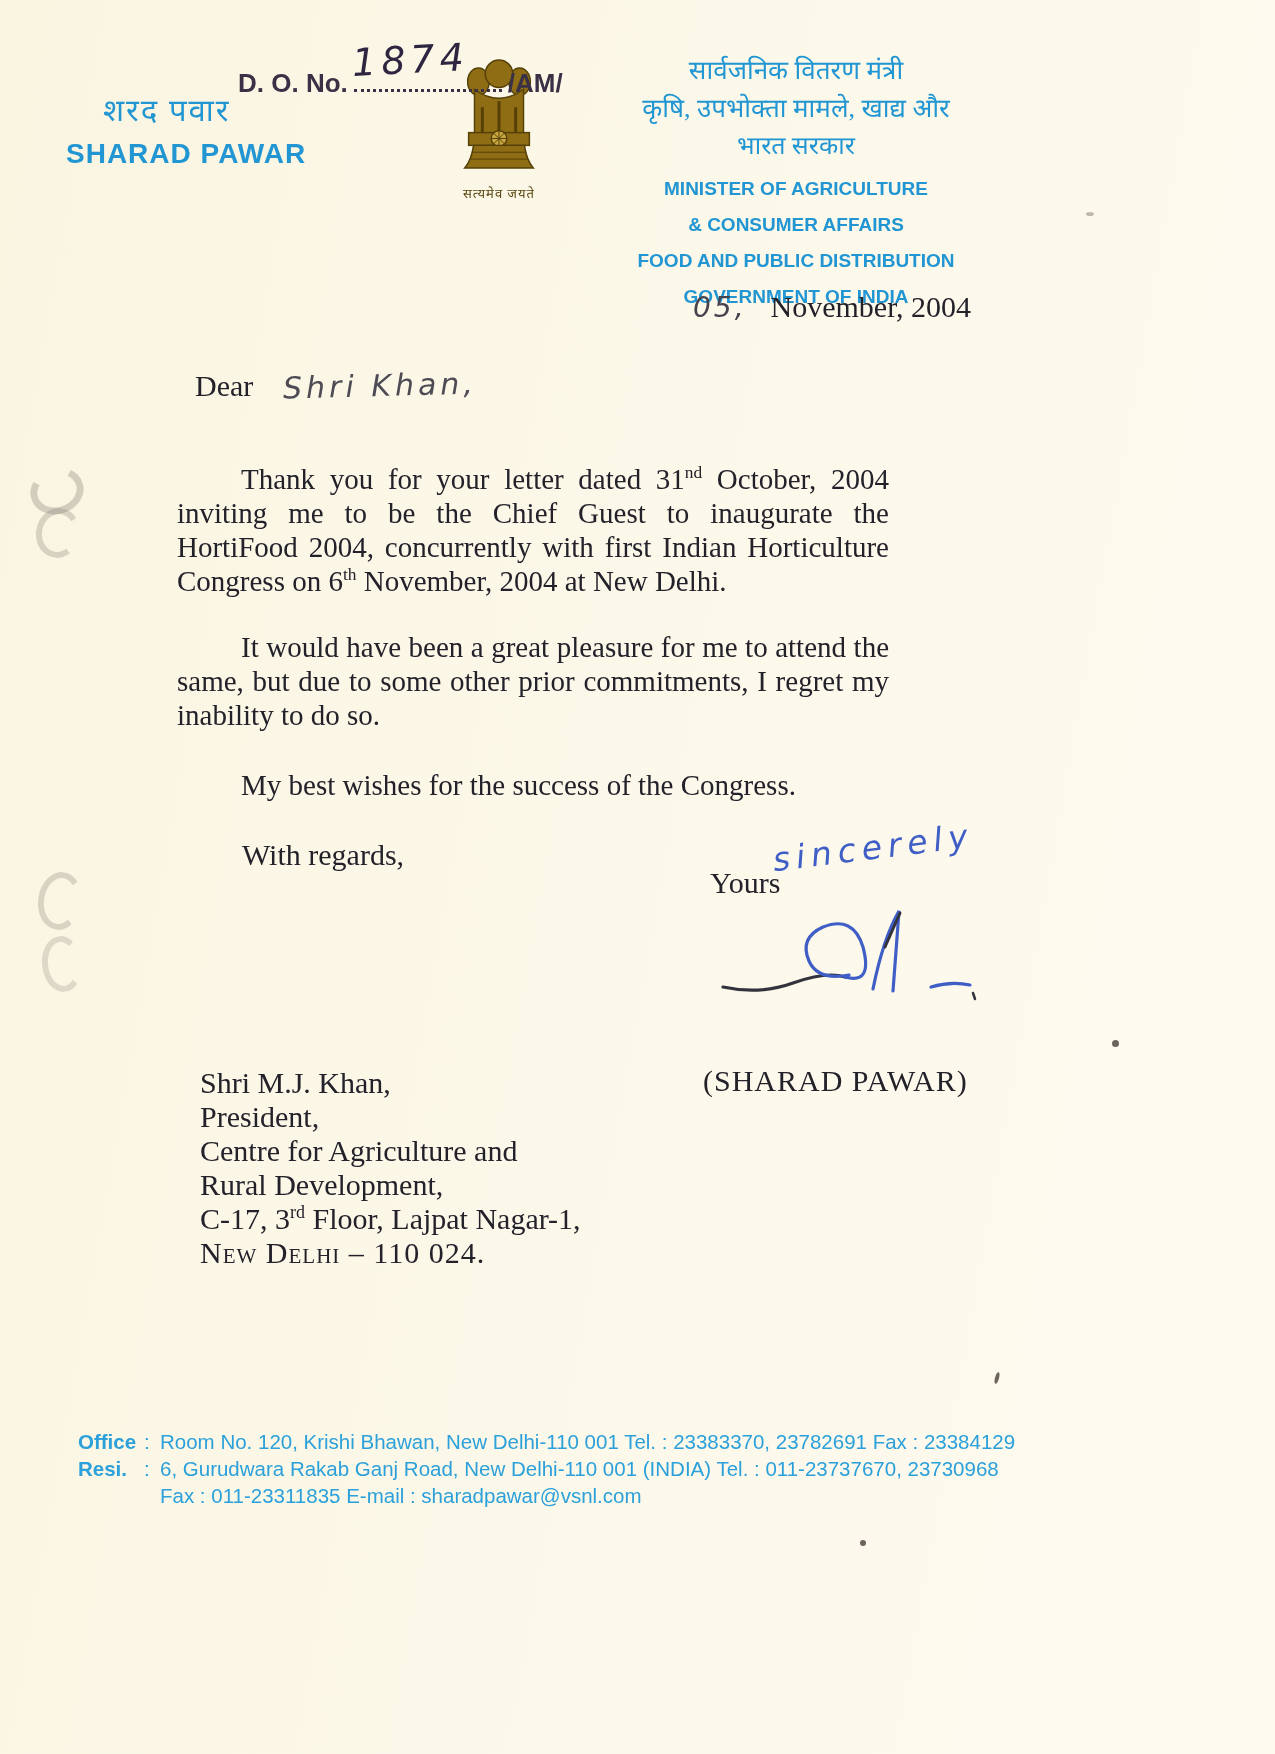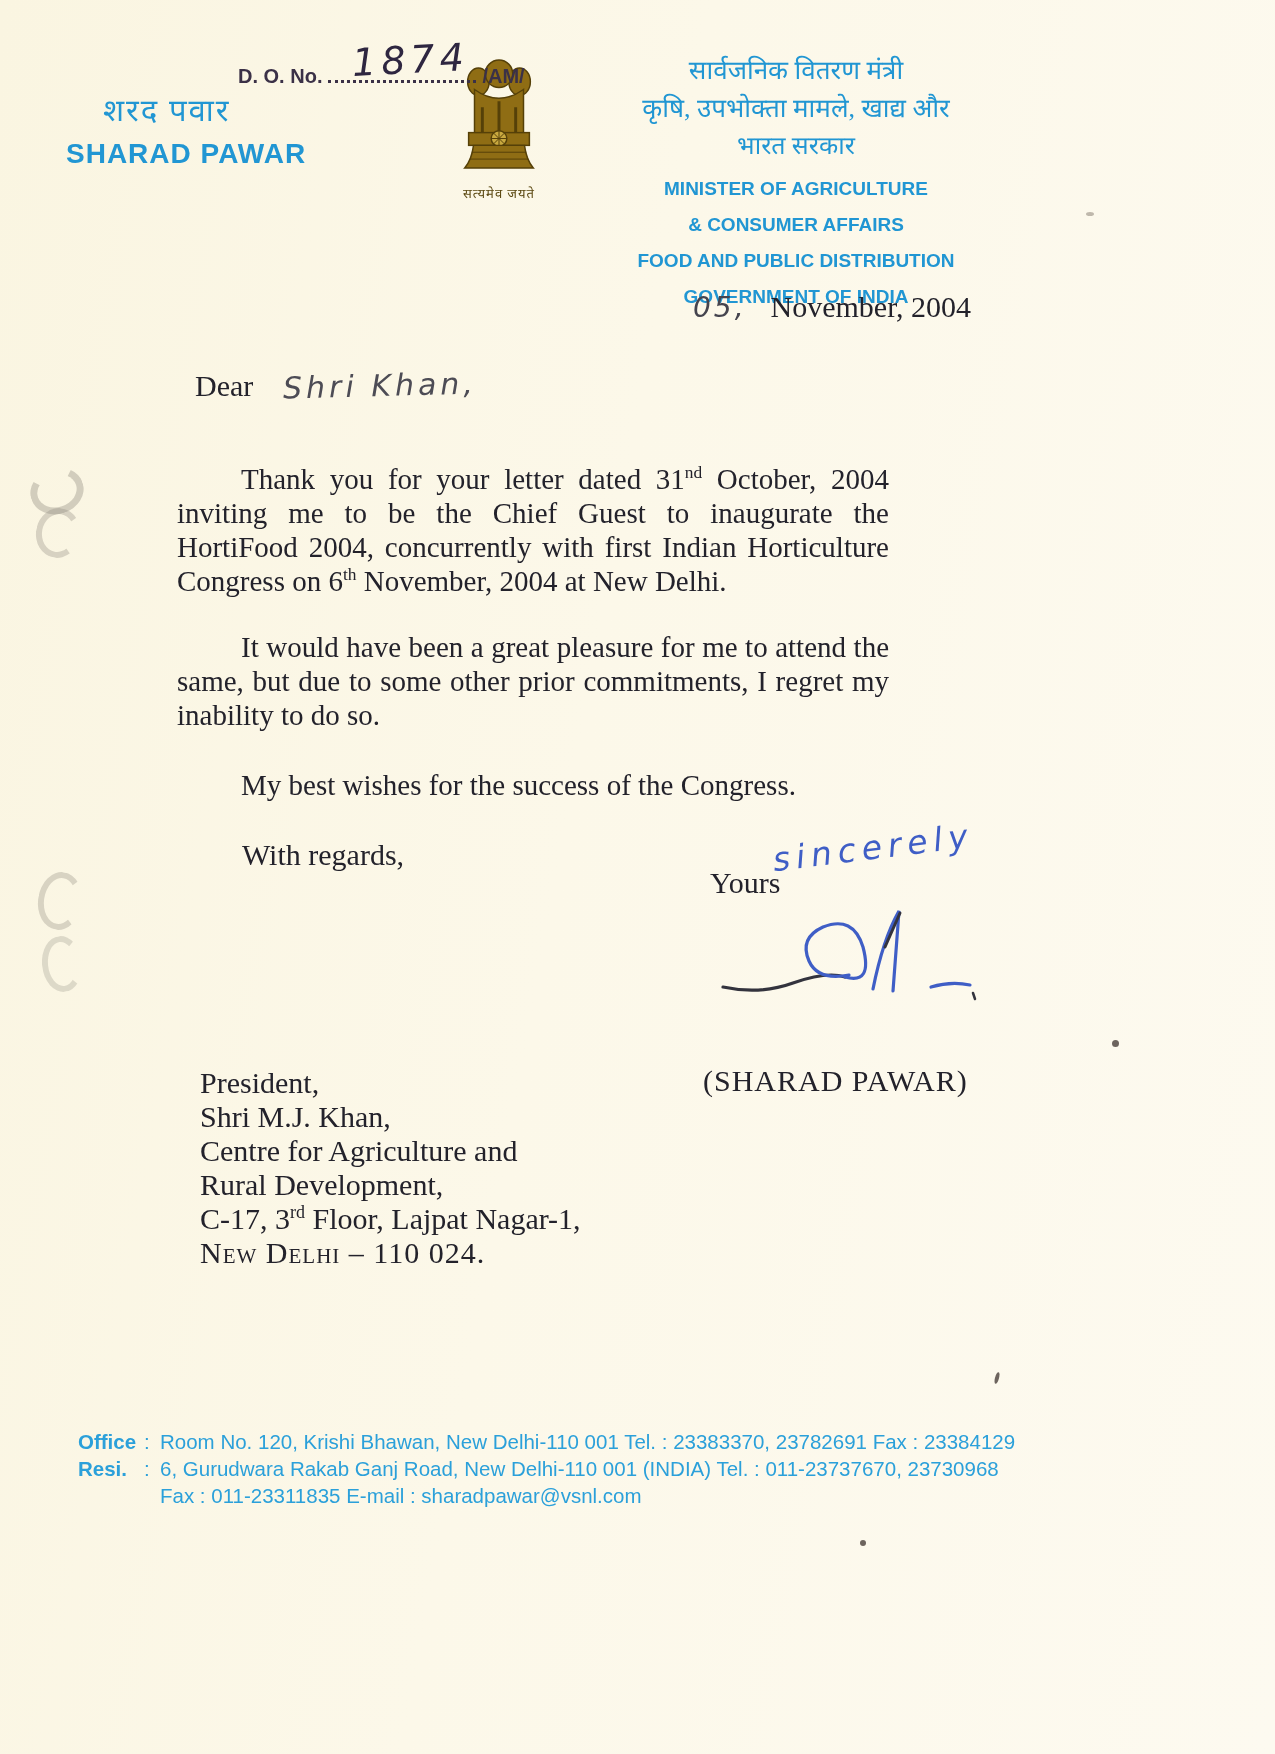--- a/index.html
+++ b/index.html
@@ -3,22 +3,22 @@
 <meta charset="utf-8">
 <style>
   html,body{margin:0;padding:0;}
   body{width:1275px;height:1754px;background:#8a8a8a;}
   .page{
     position:relative;width:1275px;height:1754px;overflow:hidden;
     background:linear-gradient(100deg,#faf5e1 0%,#fcf8e9 45%,#fdfaf0 100%);
     font-family:"Liberation Serif",serif;color:#23222b;
   }
   
-  .do-line{position:absolute;left:238px;top:62px;z-index:3;
-    font-family:"Liberation Sans",sans-serif;font-weight:bold;font-size:20px;color:#3b3147;white-space:nowrap;}
+  .do-line{position:absolute;left:238px;top:68px;z-index:3;
+    font-family:"Liberation Sans",sans-serif;font-weight:bold;font-size:26px;color:#3b3147;white-space:nowrap;}
   .do-dots{display:inline-block;width:148px;height:18px;border-bottom:3px dotted #3b3147;margin:0 6px;}
   .do-number{position:absolute;left:352px;top:38px;z-index:4;
     font-family:"DejaVu Sans",sans-serif;font-style:italic;font-size:38px;color:#2e2640;
     letter-spacing:5px;transform:rotate(-3deg);}
   .sender-hindi{position:absolute;left:103px;top:88px;font-size:31px;color:#2196d3;letter-spacing:2px;}
   .sender-english{position:absolute;left:66px;top:138px;
     font-family:"Liberation Sans",sans-serif;font-weight:bold;font-size:28px;color:#2196d3;letter-spacing:1px;}
   .emblem{position:absolute;left:447px;top:50px;width:104px;text-align:center;z-index:2;}
   .emblem-motto{margin-top:2px;font-size:13px;color:#5a4710;letter-spacing:1px;}
   .ministry{position:absolute;left:636px;top:52px;width:320px;text-align:center;color:#2196d3;}
@@ -133,22 +133,22 @@
     <path d="M130 82 Q158 90 148 52 Q138 20 108 32 Q84 43 94 66 Q103 86 134 80" fill="none" stroke="#3f5ec6" stroke-width="3.2" stroke-linecap="round"></path>
     <path d="M158 94 Q168 44 184 16 L178 96" fill="none" stroke="#3f5ec6" stroke-width="3.2" stroke-linecap="round"></path>
     <path d="M170 52 L185 18" fill="none" stroke="#33333d" stroke-width="3" stroke-linecap="round"></path>
     <path d="M216 92 Q236 86 255 90" fill="none" stroke="#3f5ec6" stroke-width="3.2" stroke-linecap="round"></path>
     <path d="M258 98 L260 104" fill="none" stroke="#33333d" stroke-width="2.5" stroke-linecap="round"></path>
   </svg>
 
   <div class="signatory">(SHARAD PAWAR)</div>
 
   <div class="recipient">
+    <div>Shri M.J. Khan,</div>
     <div>President,</div>
-    <div>Shri M.J. Khan,</div>
     <div>Centre for Agriculture and</div>
     <div>Rural Development,</div>
     <div><span>C-17, 3</span><sup>rd</sup><span> Floor, Lajpat Nagar-1,</span></div>
     <div class="city">New Delhi – 110 024.</div>
   </div>
 
   <div class="footer">
     <div class="frow">
       <span class="flabel">Office</span><span class="fsep">:</span><span>Room No. 120, Krishi Bhawan, New Delhi-110 001  Tel. : 23383370, 23782691 Fax : 23384129</span>
     </div>

